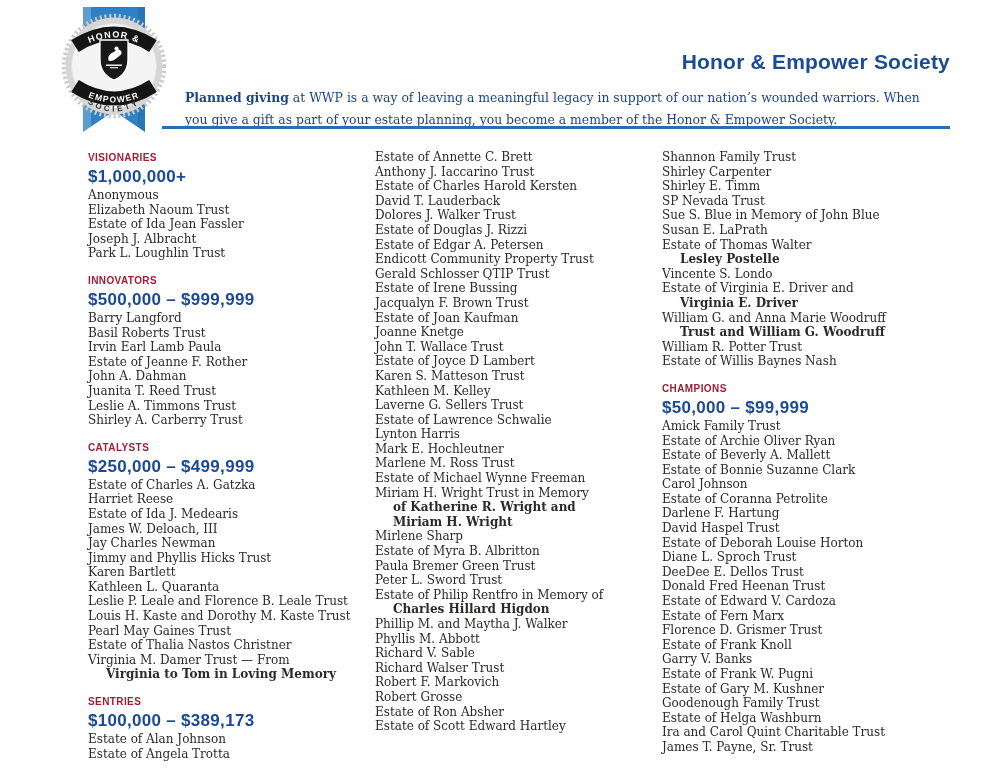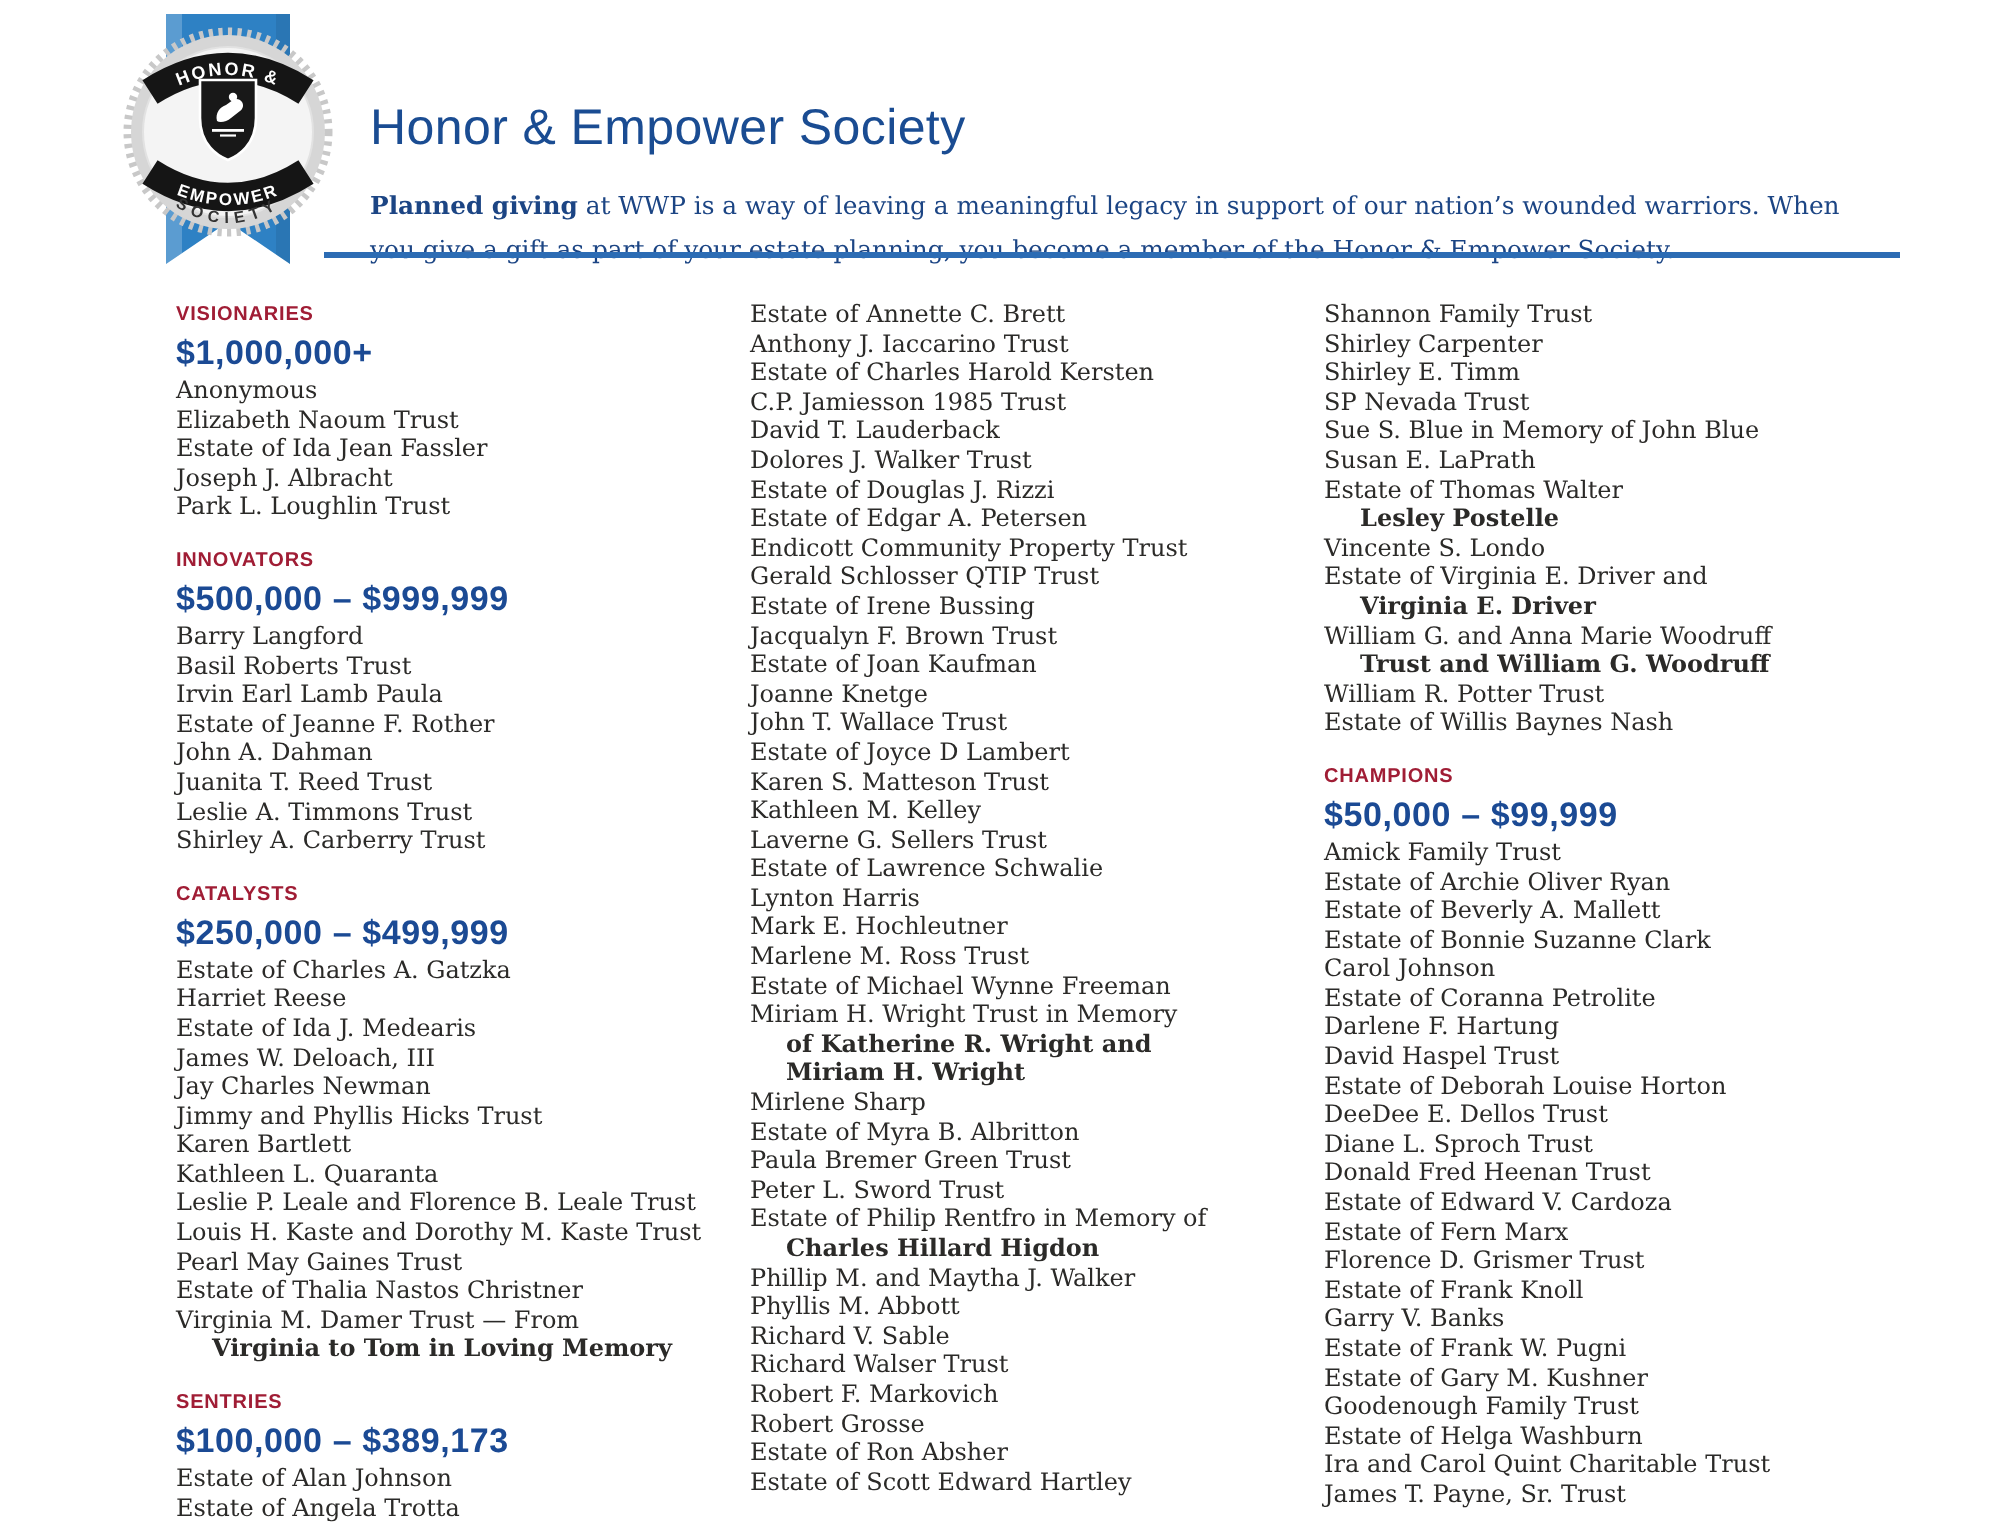--- a/index.html
+++ b/index.html
@@ -1,21 +1,21 @@
 <!DOCTYPE html>
 <html style="--title-blue: #1a4c92; --desc-blue: #1c4584; --rule-blue: #2c6cb4; --tier-red: #a01d35; --range-blue: #1b4a94; --name-ink: #2b2a28; --ribbon-blue: #2e81c4;"><head>
 <meta charset="utf-8">
 <style>
   html,body{margin:0;padding:0;background:#ffffff;}
   .page{position:relative;width:1000px;height:770px;background:#ffffff;overflow:hidden;
         font-family:"Liberation Sans",sans-serif;}
   
   .badge{position:absolute;left:60px;top:4px;width:110px;height:133px;}
   .header-text{position:absolute;left:185px;top:50px;width:765px;}
-  h1.title{margin:0;font-size:25px;font-weight:normal;color:var(--title-blue,#1a4c92);letter-spacing:.2px;}
+  h1.title{margin:0;font-size:21px;font-weight:bold;color:var(--title-blue,#1a4c92);letter-spacing:.2px;text-align:right;}
   p.desc{margin:13px 0 0 0;width:748px;font-family:"DejaVu Serif",serif;font-size:12.4px;
          line-height:1.78;color:var(--desc-blue,#1c4584);}
   p.desc b{font-weight:bold;}
   .rule{position:absolute;left:162px;top:126px;width:788px;height:3px;background:var(--rule-blue,#2c6cb4);}
   
   .col{position:absolute;top:150px;}
   .col1{left:88px;width:280px;}
   .col2{left:375px;width:282px;}
   .col3{left:662px;width:300px;}
   .section:not(:first-child){margin-top:12px;}
@@ -130,21 +130,20 @@
           <div class="range">$100,000 – $389,173</div>
           <div class="name">Estate of Alan Johnson</div>
           <div class="name">Estate of Angela Trotta</div>
         </div>
       </div>
       <div class="col col2">
         <div class="section">
           <div class="name">Estate of Annette C. Brett</div>
           <div class="name">Anthony J. Iaccarino Trust</div>
           <div class="name">Estate of Charles Harold Kersten</div>
-          <div class="name">C.P. Jamiesson 1985 Trust</div>
           <div class="name">David T. Lauderback</div>
           <div class="name">Dolores J. Walker Trust</div>
           <div class="name">Estate of Douglas J. Rizzi</div>
           <div class="name">Estate of Edgar A. Petersen</div>
           <div class="name">Endicott Community Property Trust</div>
           <div class="name">Gerald Schlosser QTIP Trust</div>
           <div class="name">Estate of Irene Bussing</div>
           <div class="name">Jacqualyn F. Brown Trust</div>
           <div class="name">Estate of Joan Kaufman</div>
           <div class="name">Joanne Knetge</div>
@@ -200,22 +199,22 @@
           <div class="range">$50,000 – $99,999</div>
           <div class="name">Amick Family Trust</div>
           <div class="name">Estate of Archie Oliver Ryan</div>
           <div class="name">Estate of Beverly A. Mallett</div>
           <div class="name">Estate of Bonnie Suzanne Clark</div>
           <div class="name">Carol Johnson</div>
           <div class="name">Estate of Coranna Petrolite</div>
           <div class="name">Darlene F. Hartung</div>
           <div class="name">David Haspel Trust</div>
           <div class="name">Estate of Deborah Louise Horton</div>
+          <div class="name">Diane L. Sproch Trust</div>
           <div class="name">DeeDee E. Dellos Trust</div>
-          <div class="name">Diane L. Sproch Trust</div>
           <div class="name">Donald Fred Heenan Trust</div>
           <div class="name">Estate of Edward V. Cardoza</div>
           <div class="name">Estate of Fern Marx</div>
           <div class="name">Florence D. Grismer Trust</div>
           <div class="name">Estate of Frank Knoll</div>
           <div class="name">Garry V. Banks</div>
           <div class="name">Estate of Frank W. Pugni</div>
           <div class="name">Estate of Gary M. Kushner</div>
           <div class="name">Goodenough Family Trust</div>
           <div class="name">Estate of Helga Washburn</div>

